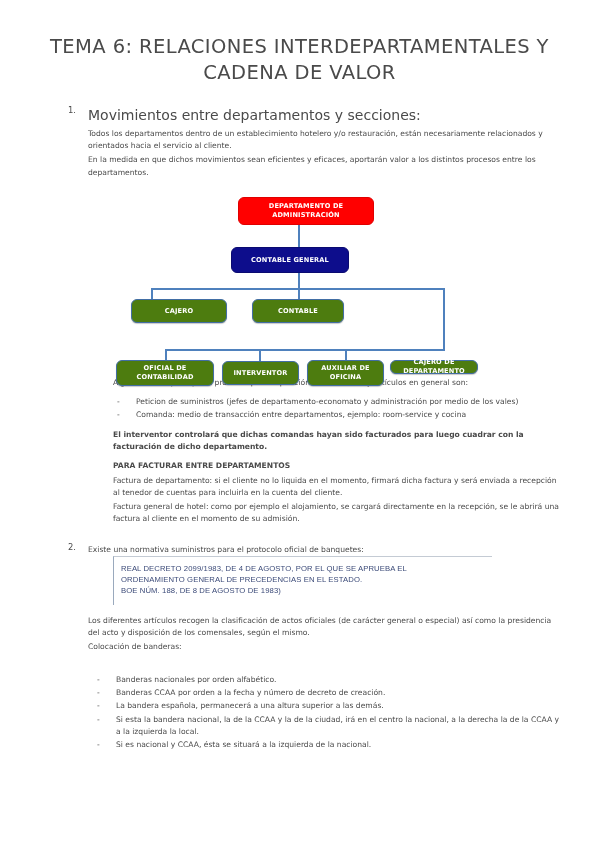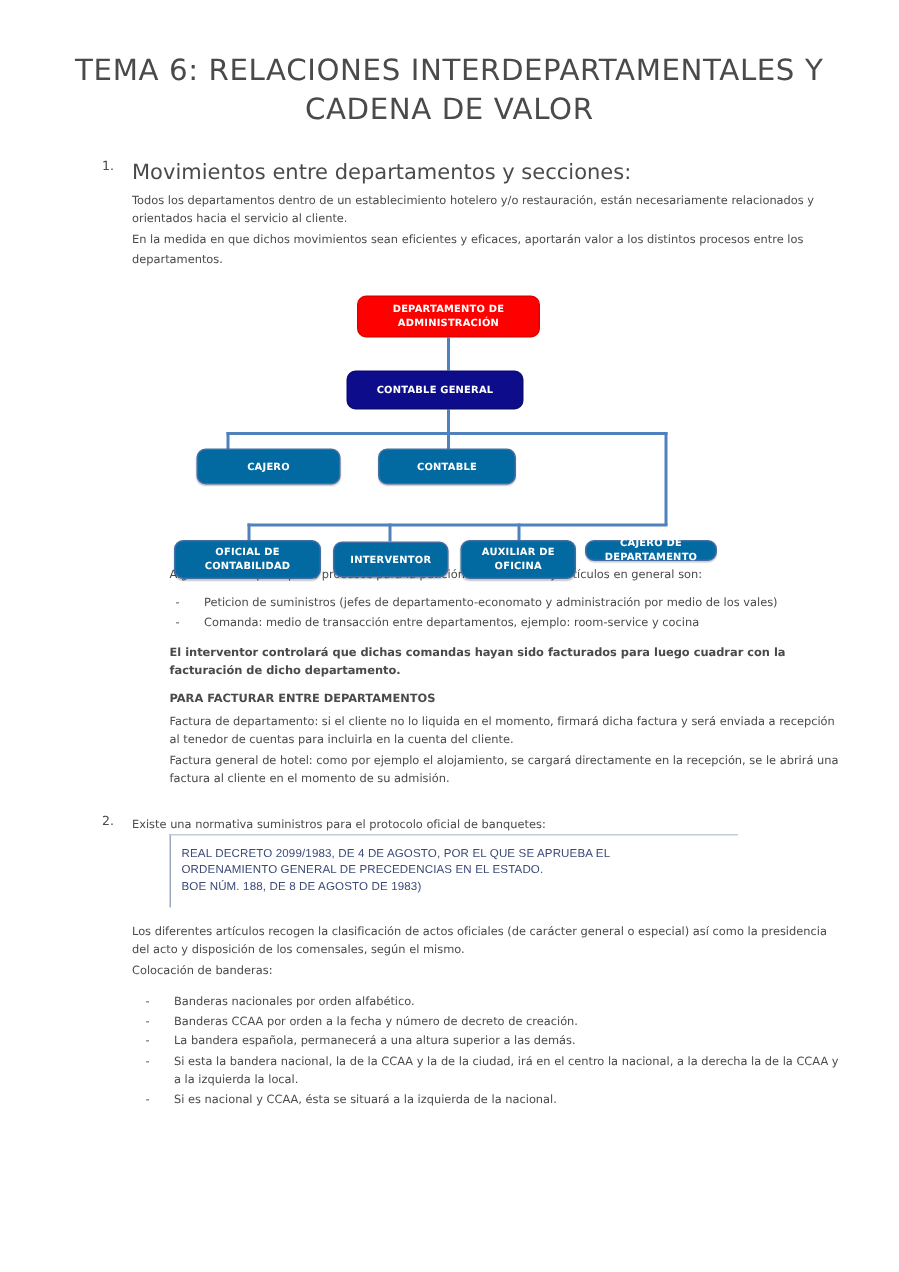--- a/index.html
+++ b/index.html
@@ -117,21 +117,21 @@
   }
   .ob.red {
     background: #ff0000;
     border: 1px solid #e00000;
   }
   .ob.navy {
     background: #0d0d8c;
     border: 1px solid #0a0a70;
   }
   .ob.blue {
-    background: #0369a1;
+    background: #4d7c0f;
     border: 1px solid #426ea4;
     box-shadow: 0 1px 1px rgba(0,0,0,0.22);
   }
   .conn {
     position: absolute;
     background: #4f81bd;
     z-index: 1;
   }
   .conn.v { width: 2px; }
   .conn.h { height: 2px; }
@@ -151,21 +151,21 @@
     line-height: 1.42;
     color: #3b4a78;
     letter-spacing: 0.1px;
   }
 
   .tail-block {
     margin: 10px 38px 0 88px;
   }
   .tail-block p.body-text { font-size: 7.6px; }
   .tail-block ul.dash > li { font-size: 7.6px; }
-  .tail-block ul.dash { margin-top: 8px; }
+  .tail-block ul.dash { margin-top: 20px; }
   .tail-block ul.dash > li { padding-left: 28px; }
   .tail-block ul.dash > li::before { left: 9px; }
 </style>
 </head>
 <body>
 
 <div class="page">
 
   <h1 class="doc-title">TEMA 6: RELACIONES INTERDEPARTAMENTALES Y CADENA DE VALOR</h1>
 
@@ -184,21 +184,21 @@
     <div class="conn v" style="left:298px; top:84px; height:16px;"></div>
     <div class="conn h" style="left:151px; top:99px; width:294px;"></div>
     <div class="conn v" style="left:151px; top:99px; height:12px;"></div>
     <div class="conn v" style="left:298px; top:99px; height:12px;"></div>
     <div class="conn v" style="left:443px; top:99px; height:62px;"></div>
     <div class="conn h" style="left:165px; top:160px; width:280px;"></div>
     <div class="conn v" style="left:165px; top:160px; height:12px;"></div>
     <div class="conn v" style="left:259px; top:160px; height:12px;"></div>
     <div class="conn v" style="left:345px; top:160px; height:12px;"></div>
 
-    <div class="ob red" style="left:238px; top:188px; width:122px; height:28px; top:8px;">
+    <div class="ob red" style="left:238px; top:188px; width:136px; height:28px; top:8px;">
       <span>DEPARTAMENTO DE ADMINISTRACIÓN</span>
     </div>
 
     <div class="ob navy" style="left:231px; top:58px; width:118px; height:26px;">
       <span>CONTABLE GENERAL</span>
     </div>
 
     <div class="ob blue" style="left:131px; top:110px; width:96px; height:24px;">
       <span>CAJERO</span>
     </div>

